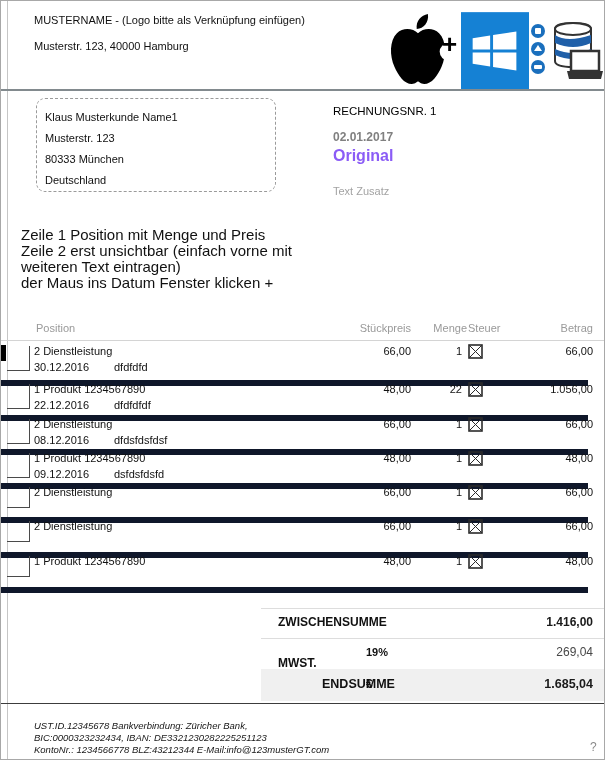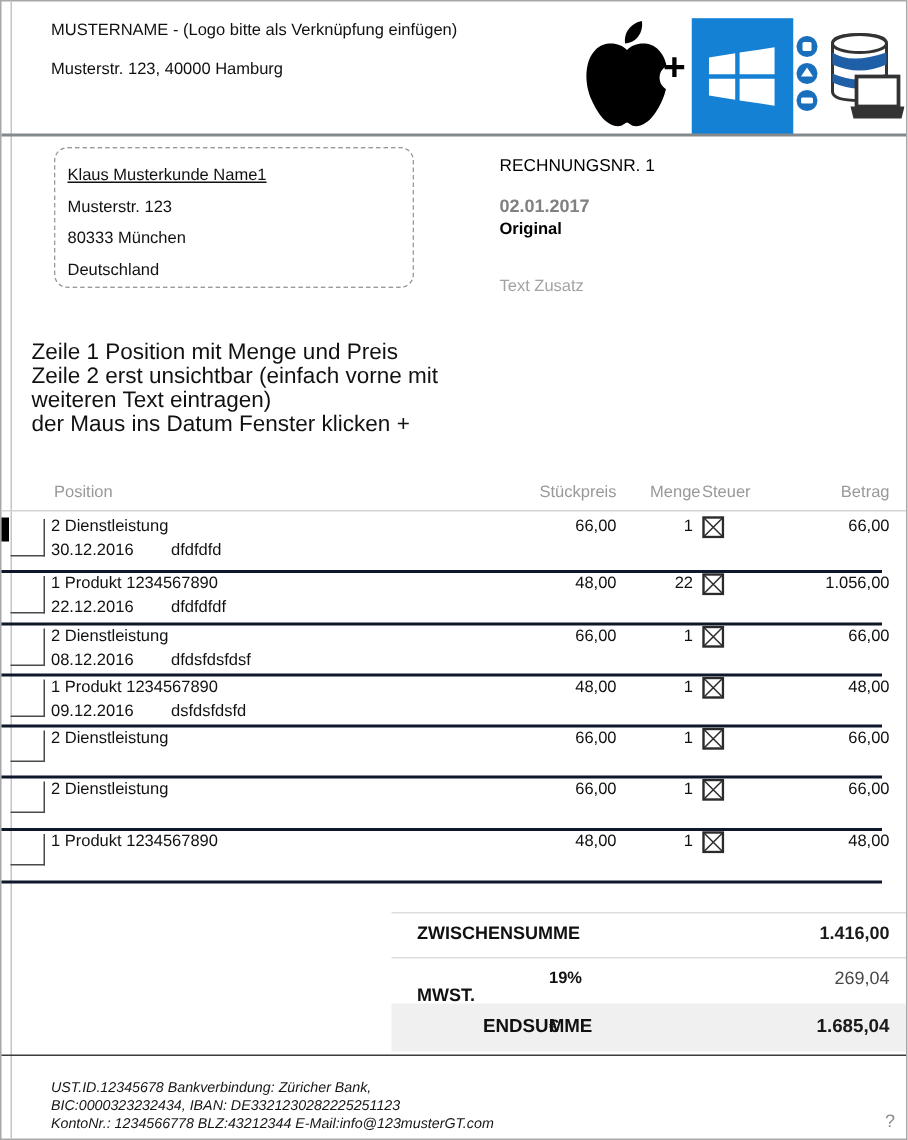--- a/index.html
+++ b/index.html
@@ -14,36 +14,36 @@
   .plus{position:absolute;left:441px;top:28px;font-size:26px;font-weight:bold;color:#000;}
   .hr-top{position:absolute;left:0;right:0;top:88px;height:2px;background:#828a8e;}
 
   
   .addr-box{position:absolute;left:35px;top:97px;width:238px;height:92px;border:1px dashed #9a9a9a;border-radius:9px;}
   .addr-line{position:absolute;left:8px;font-size:11px;color:#111;white-space:nowrap;}
 
   
   .inv-no{position:absolute;left:332px;top:104px;font-size:11.5px;color:#000;}
   .inv-date{position:absolute;left:332px;top:129px;font-size:12px;font-weight:bold;color:#808080;}
-  .inv-type{position:absolute;left:332px;top:146px;font-size:11px;font-weight:bold;color:#000000;}
+  .inv-type{position:absolute;left:332px;top:146px;font-size:16px;font-weight:bold;color:#8b5cf6;}
   .inv-extra{position:absolute;left:332px;top:184px;font-size:11px;color:#a3a3a3;}
 
   
   .note{position:absolute;left:20px;top:226px;font-size:15px;line-height:16px;color:#111;}
 
   
   .thead{position:absolute;left:0;right:0;top:319px;height:20px;color:#999;font-size:11px;}
   .th-pos{position:absolute;left:35px;top:2px;}
   .th-price{position:absolute;left:330px;width:80px;top:2px;text-align:right;}
   .th-qty{position:absolute;left:406px;width:60px;top:2px;text-align:right;}
   .th-tax{position:absolute;left:467px;top:2px;}
   .th-amt{position:absolute;left:500px;width:92px;top:2px;text-align:right;}
   .thead-line{position:absolute;left:0;right:0;top:339px;height:1px;background:#d4d4d4;}
 
-  .row{position:absolute;left:0;right:16px;border-bottom:2px solid #0f172a;font-size:11px;color:#111;}
+  .row{position:absolute;left:0;right:16px;border-bottom:6px solid #0f172a;font-size:11px;color:#111;}
   .bracket{position:absolute;left:6px;width:22px;border-right:1px solid #4a4a4a;border-bottom:1px solid #4a4a4a;top:4px;}
   .b2{height:24px;} .b1{height:20px;}
   .c{position:absolute;white-space:nowrap;}
   .c.name{left:33px;top:3px;}
   .c.date{left:33px;top:19px;}
   .c.notecell{left:113px;top:19px;}
   .c.price{left:330px;width:80px;top:3px;text-align:right;}
   .c.qty{left:406px;width:55px;top:3px;text-align:right;}
   .c.tax{left:467px;top:2px;width:16px;height:16px;}
   .c.amt{left:500px;width:92px;top:3px;text-align:right;}
@@ -105,21 +105,21 @@
       <path d="M26 28 Q44 36 62 28 L62 34 Q44 42 26 34 Z" fill="#1f5fa8"></path>
       <g>
         <rect x="42" y="30" width="28" height="20" fill="#fff" stroke="#333" stroke-width="2.5"></rect>
         <path d="M38 50 L74 50 L72 58 L40 58 Z" fill="#333"></path>
       </g>
     </svg>
   </div>
   <div class="hr-top"></div>
 
   <div class="addr-box">
-    <div class="addr-line" style="top:12px;text-decoration:underline;">Klaus Musterkunde Name1</div>
+    <div class="addr-line" style="top:12px;">Klaus Musterkunde Name1</div>
     <div class="addr-line" style="top:33px;">Musterstr. 123</div>
     <div class="addr-line" style="top:54px;">80333 München</div>
     <div class="addr-line" style="top:75px;">Deutschland</div>
   </div>
 
   <div class="inv-no">RECHNUNGSNR. 1</div>
   <div class="inv-date">02.01.2017</div>
   <div class="inv-type">Original</div>
   <div class="inv-extra">Text Zusatz</div>
 

